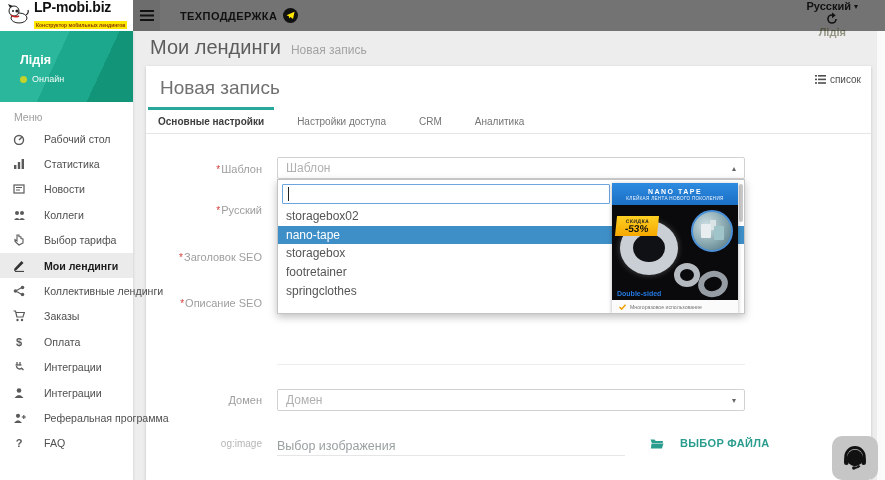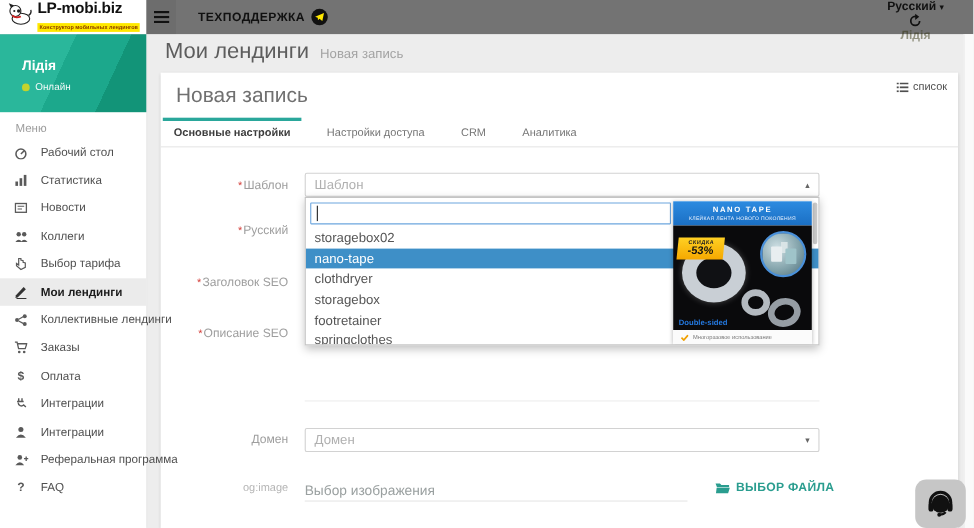--- a/index.html
+++ b/index.html
@@ -27,21 +27,21 @@
   
   .sidebar { position:absolute; left:0; top:31px; width:133px; height:449px; background:#ffffff; box-shadow:1px 0 2px rgba(0,0,0,0.08); z-index:20; }
   .profile { position:absolute; left:0; top:0; width:133px; height:71px;
     background:linear-gradient(115deg,#2ab79b 0%,#2ab79b 42%,#1ca88c 42%,#1ca88c 72%,#129478 72%,#129478 100%); }
   .profile-name { position:absolute; left:20px; top:22px; color:#fff; font-size:12.5px; font-weight:bold; }
   .profile-status { position:absolute; left:20px; top:43px; display:flex; align-items:center; gap:5px; }
   .status-dot { width:7px; height:7px; border-radius:50%; background:#c3d32b; }
   .status-text { color:rgba(255,255,255,0.95); font-size:9px; }
   .menu-label { position:absolute; left:14px; top:80px; font-size:10.5px; color:#9e9e9e; }
   .menu { position:absolute; left:0; top:95px; width:133px; }
-  .menu-item { height:25.4px; display:flex; align-items:center; padding-left:12px; gap:11px; cursor:pointer; }
+  .menu-item { height:25.4px; display:flex; align-items:center; padding-left:12px; gap:18px; cursor:pointer; }
   .menu-item .mi-icon { width:14px; display:flex; justify-content:center; color:#5a5a5a; font-size:11px; flex:0 0 14px; }
   .menu-item .mi-label { font-size:10.6px; color:#4f4f4f; white-space:nowrap; }
   .menu-item.active { background:#ebebeb; }
   .menu-item.active .mi-label { color:#1c1c1c; font-weight:bold; }
   .mi-txt { font-weight:bold; font-size:11px; color:#5a5a5a; }
 
   
   .page-header { position:absolute; left:150px; top:36px; display:flex; align-items:baseline; gap:10px; z-index:5; }
   .page-title { font-size:20px; color:#5d5d5d; font-weight:400; }
   .breadcrumb { font-size:12px; color:#a3a3a3; }
@@ -89,21 +89,21 @@
   .pv-ring2 { position:absolute; left:62px; top:58px; width:26px; height:24px; border-radius:50%; border:6px solid rgba(222,230,238,0.8); background:transparent; }
   .pv-ring3 { position:absolute; left:86px; top:66px; width:30px; height:26px; border-radius:50%; border:6px solid rgba(210,220,230,0.7); transform:rotate(-15deg); }
   .pv-caption { position:absolute; left:5px; bottom:3px; font-size:7px; font-weight:bold; color:#2479e0; }
   .pv-footer { height:13px; background:#fbfbfb; display:flex; align-items:center; gap:4px; padding-left:7px; }
   .pv-feature { font-size:5.2px; color:#777; }
 
   .ghost-line { position:absolute; left:131px; top:298px; width:468px; height:1px; background:#ededed; }
 
   .og-input { position:absolute; left:131px; top:370px; width:348px; height:20px; border:none; border-bottom:1px solid #e6e6e6; font-size:12.5px; color:#555; outline:none; background:transparent; font-family:inherit; }
   .og-input::placeholder { color:#9aa0a0; }
-  .file-btn { position:absolute; left:504px; top:371px; display:flex; align-items:center; gap:5px; cursor:pointer; }
+  .file-btn { position:absolute; left:504px; top:371px; display:flex; align-items:center; gap:16px; cursor:pointer; }
   .file-btn-label { font-size:11px; font-weight:bold; color:#2a9d8f; letter-spacing:0.3px; }
 
   
   .headset-btn { position:absolute; left:832px; top:436px; width:46px; height:44px; border-radius:10px; background:#c6c6c6; display:flex; align-items:center; justify-content:center; z-index:60; cursor:pointer; }
   .page-scrollbar { position:absolute; right:0; top:31px; width:9px; height:449px; background:#fafafa; border-left:1px solid #ececec; z-index:55; }
 </style>
 </head>
 <body>
 
 <div class="topbar">
@@ -344,21 +344,20 @@
     <span class="select-placeholder">Шаблон</span>
     <span class="select-caret">▴</span>
   </div>
 
   <div class="dd-panel">
     <input class="dd-search" value="" style="">
     <div class="dd-caret-line"></div>
     <div class="dd-options">
       <div class="dd-option">storagebox02</div>
       <div class="dd-option selected">nano-tape</div>
-      <div class="dd-option">clothdryer</div>
       <div class="dd-option">storagebox</div>
       <div class="dd-option">footretainer</div>
       <div class="dd-option">springclothes</div>
     </div>
     <div class="dd-thumb"></div>
 
     <div class="preview">
       <div class="pv-header">
         <div class="pv-title">NANO TAPE</div>
         <div class="pv-sub">КЛЕЙКАЯ ЛЕНТА НОВОГО ПОКОЛЕНИЯ</div>

